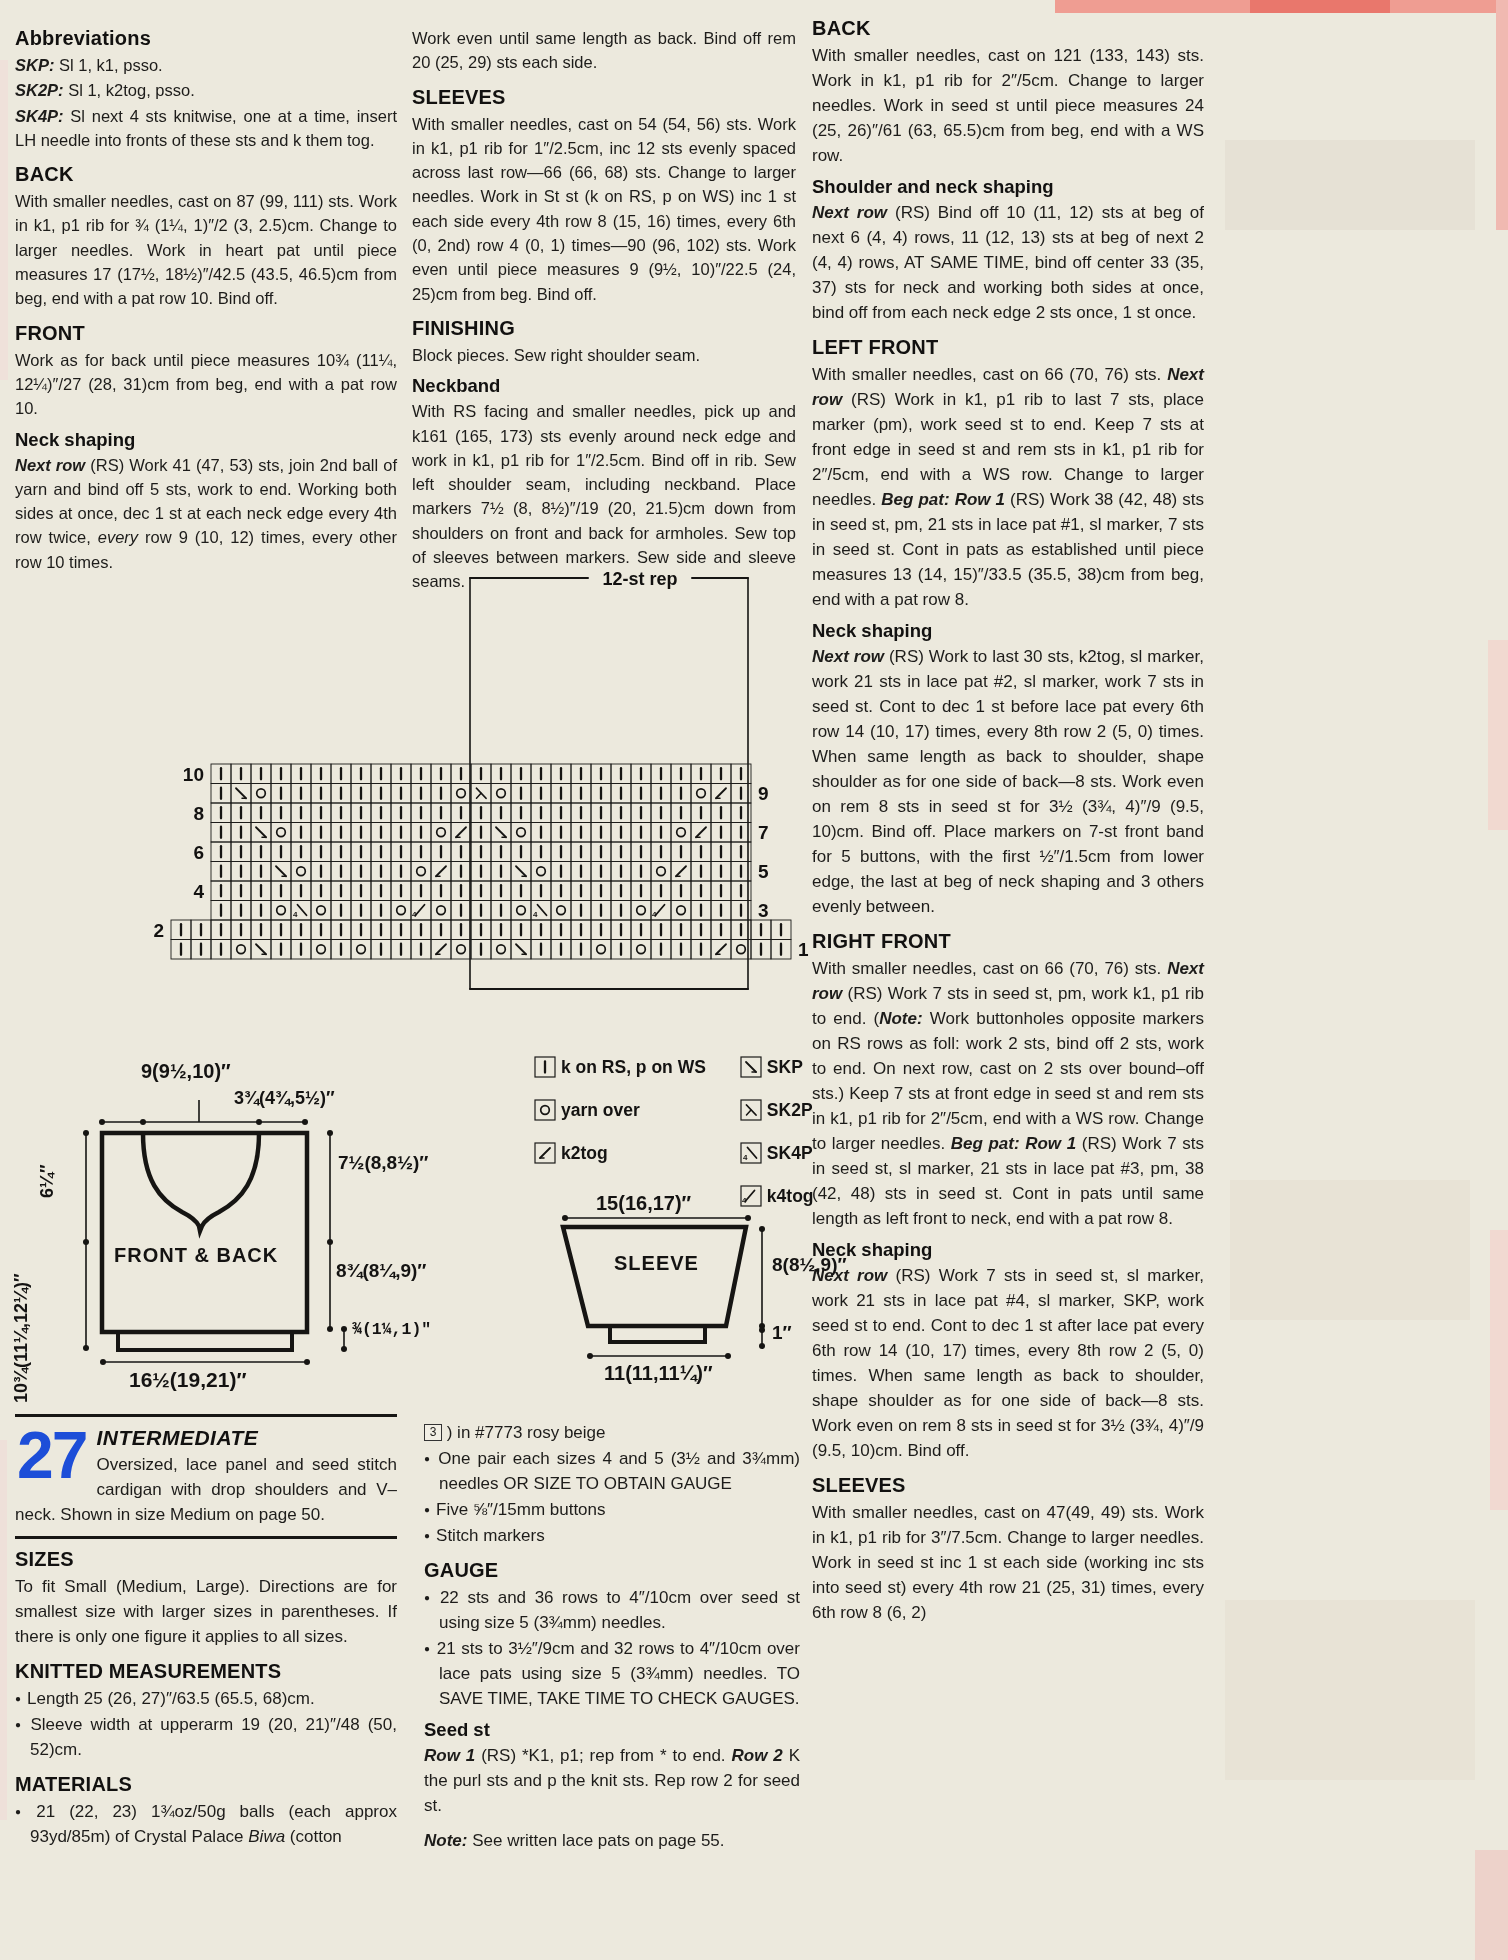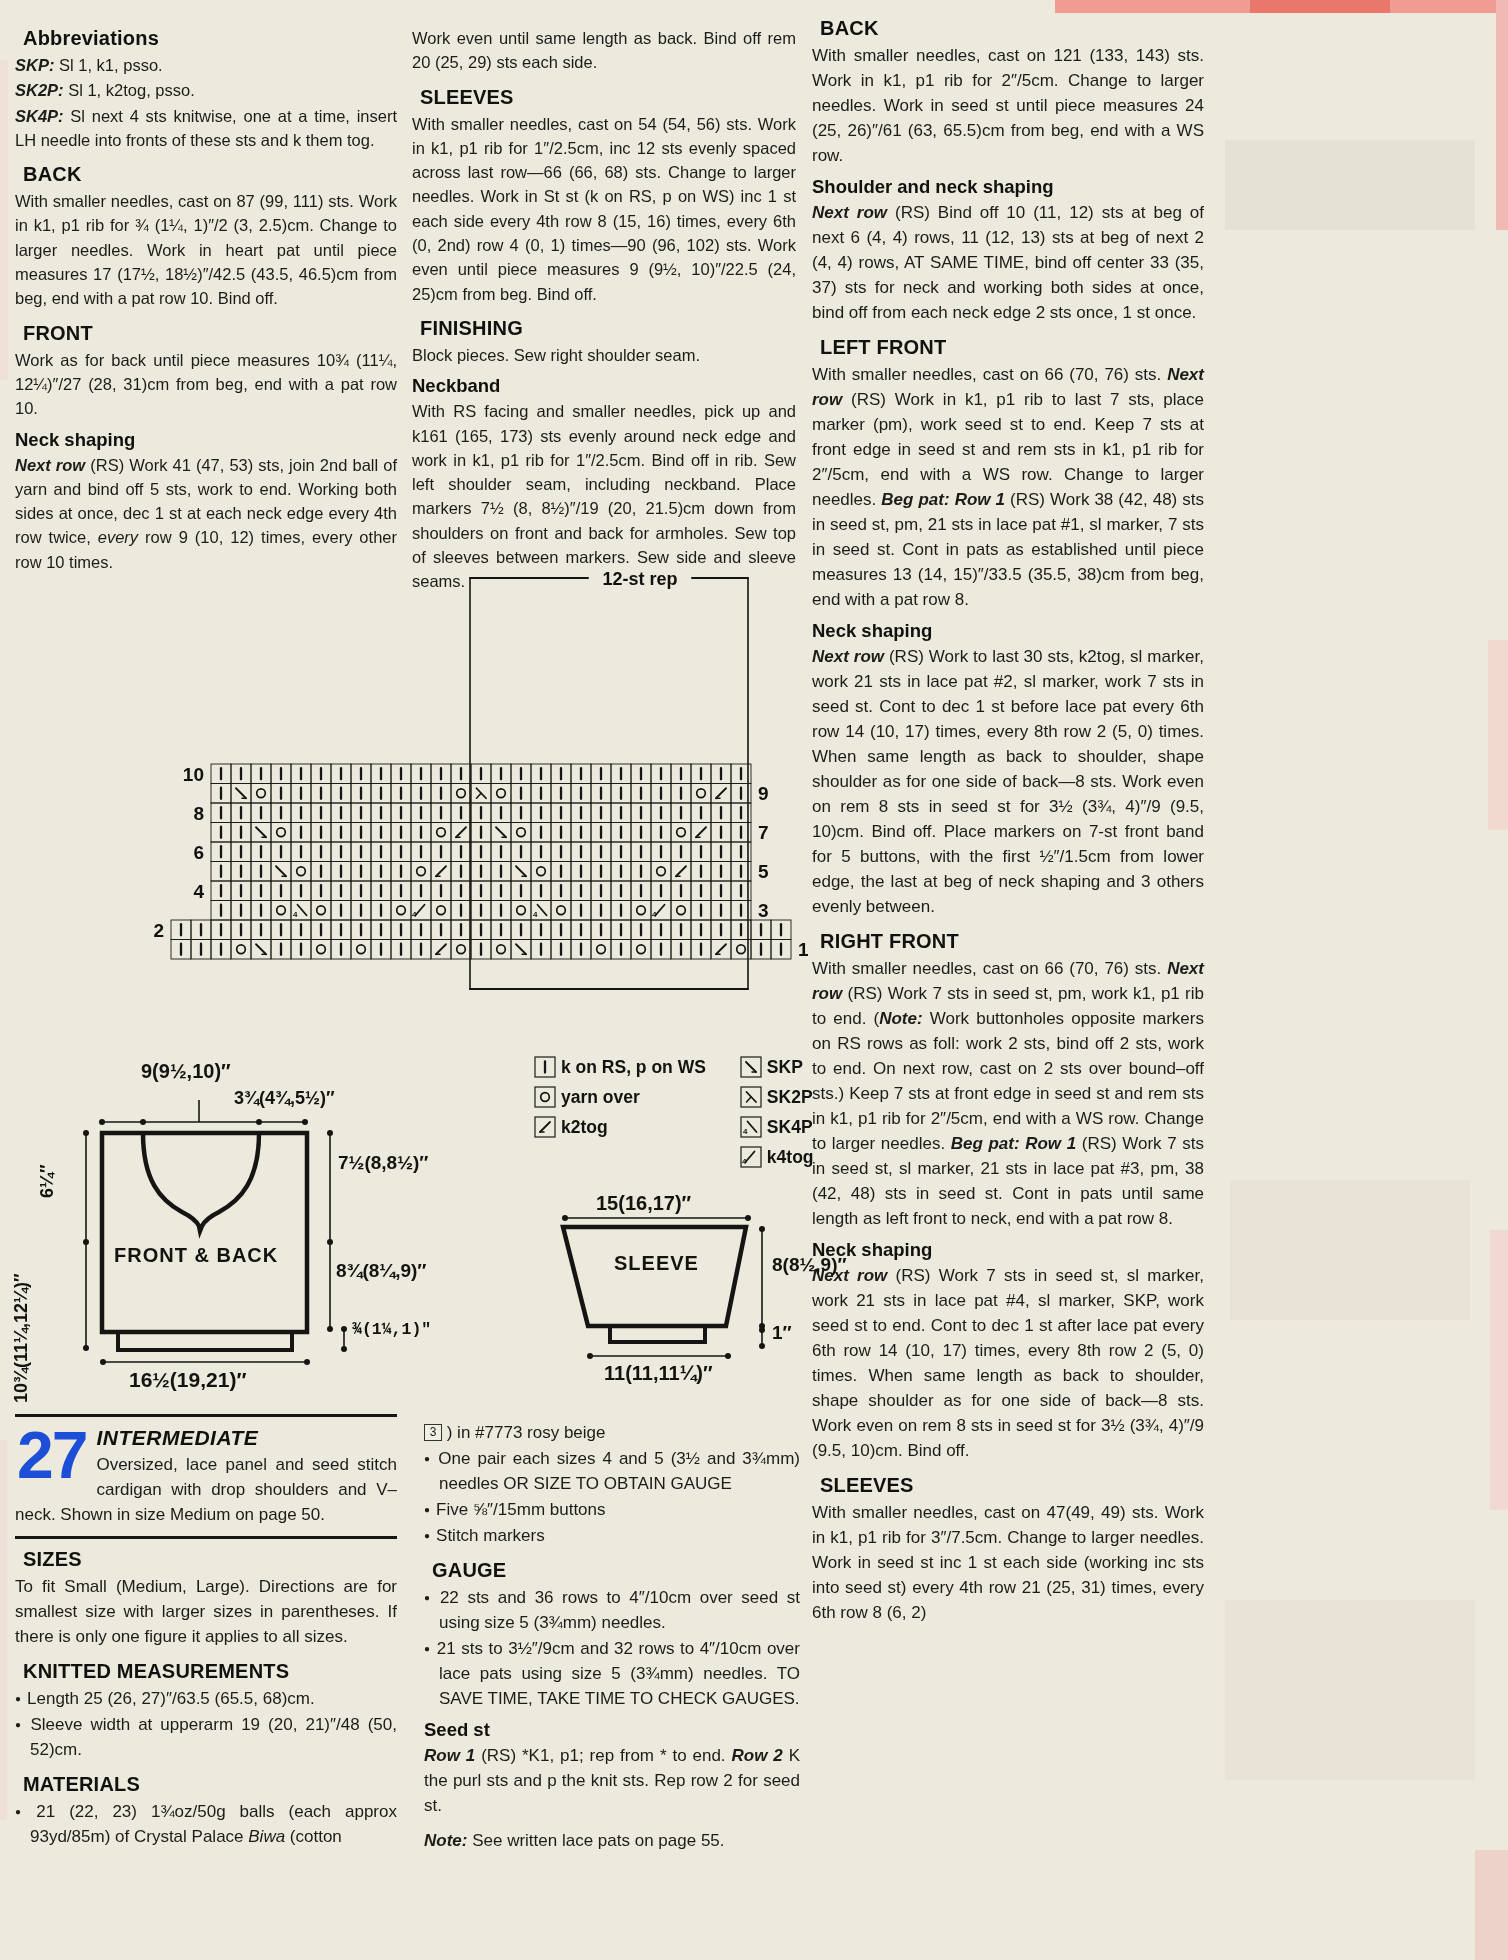--- a/index.html
+++ b/index.html
@@ -7,35 +7,35 @@
     width:1508px;height:1960px;position:relative;overflow:hidden;
     background:#ece9dd;
     font-family:"Liberation Sans","DejaVu Sans",sans-serif;
     color:#1d1c1a;
   }
   .paper-tint{position:absolute;pointer-events:none;}
   .col{position:absolute;}
   .col p{margin:0 0 1px 0;text-align:justify;}
   .sm{font-size:16.5px;line-height:24.3px;}
   .md{font-size:17px;line-height:25px;}
-  .h-caps{font-weight:bold;font-size:20px;line-height:24px;letter-spacing:.2px;margin:10px 0 3px 8px;color:#121110;}
+  .h-caps{font-weight:bold;font-size:20px;line-height:24px;letter-spacing:.2px;margin:10px 0 3px 0;color:#121110;}
   .h-sub{font-weight:bold;font-size:18.5px;line-height:23px;margin:7px 0 2px 0;color:#121110;}
   .h-first{margin-top:0;}
   .bullet{text-indent:-15px;padding-left:15px;}
   .bullet::before{content:"●";font-size:10px;margin-right:6px;vertical-align:2px;}
   .rule{border:none;border-top:3px solid #17exxx;} 
   .rule{border:none;border-top:3px solid #171614;margin:0 0 6px 0;}
   .rule2{border:none;border-top:3px solid #171614;margin:8px 0 8px 0;}
   .big-num{float:left;font-size:66px;font-weight:bold;line-height:.85;letter-spacing:-2px;margin:4px 10px 0 2px;color:#1d4ed8;}
   .level{font-weight:bold;font-size:21px;letter-spacing:.5px;margin:2px 0 2px 0;color:#121110;font-style:italic;}
   .schem{position:absolute;}
   .schem .lab{position:absolute;font-weight:bold;white-space:nowrap;color:#141312;}
   .vlab{position:absolute;font-weight:bold;white-space:nowrap;transform:rotate(-90deg);transform-origin:0 100%;color:#141312;}
   .legend{position:absolute;display:flex;gap:34px;}
-  .legend .lcol{display:flex;flex-direction:column;gap:8px;}
+  .legend .lcol{display:flex;flex-direction:column;gap:21px;}
   .legend .item{display:flex;align-items:center;gap:5px;font-weight:bold;font-size:17.5px;color:#141312;}
   .glyphbox{width:22px;height:22px;flex:0 0 22px;}
   .yarn-box{display:inline-block;border:1.5px solid #333;font-size:12px;line-height:15px;width:16px;text-align:center;vertical-align:2px;background:#f2efe5;}
   svg text{font-family:"Liberation Sans","DejaVu Sans",sans-serif;}
 </style>
 </head>
 <body>
 
 <div class="paper-tint" style="left:1055px;top:0;width:453px;height:13px;background:#ef9d92;"></div>
 <div class="paper-tint" style="left:1250px;top:0;width:140px;height:13px;background:#e4574c;opacity:.55;"></div>

